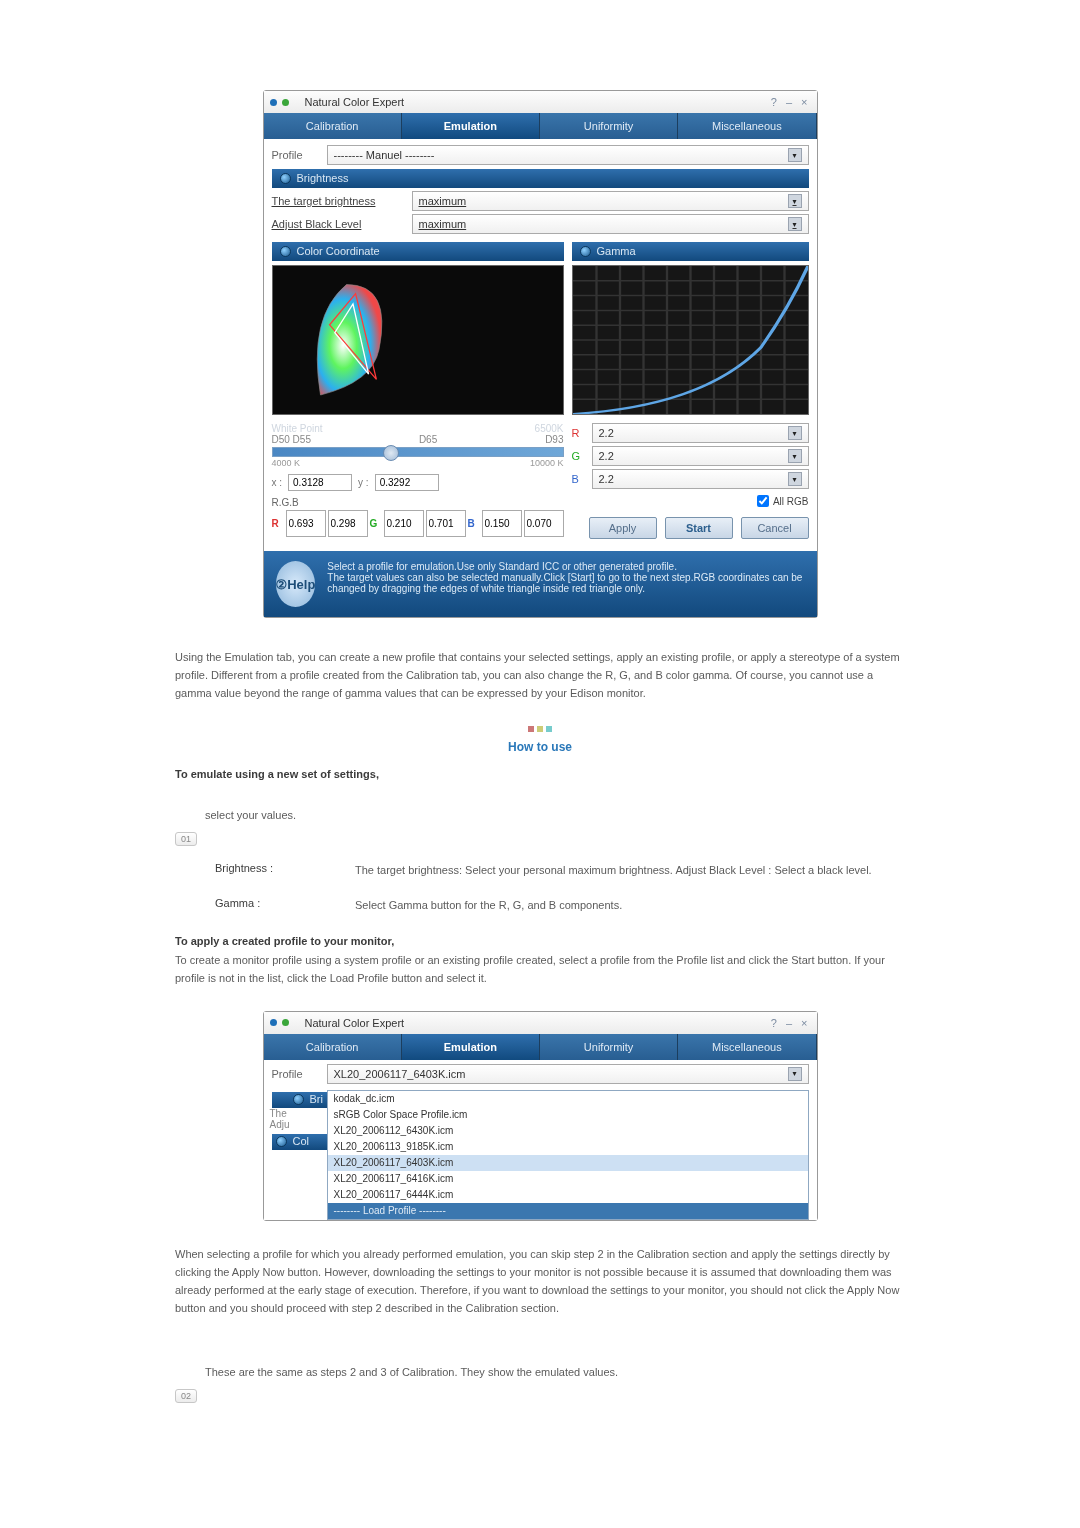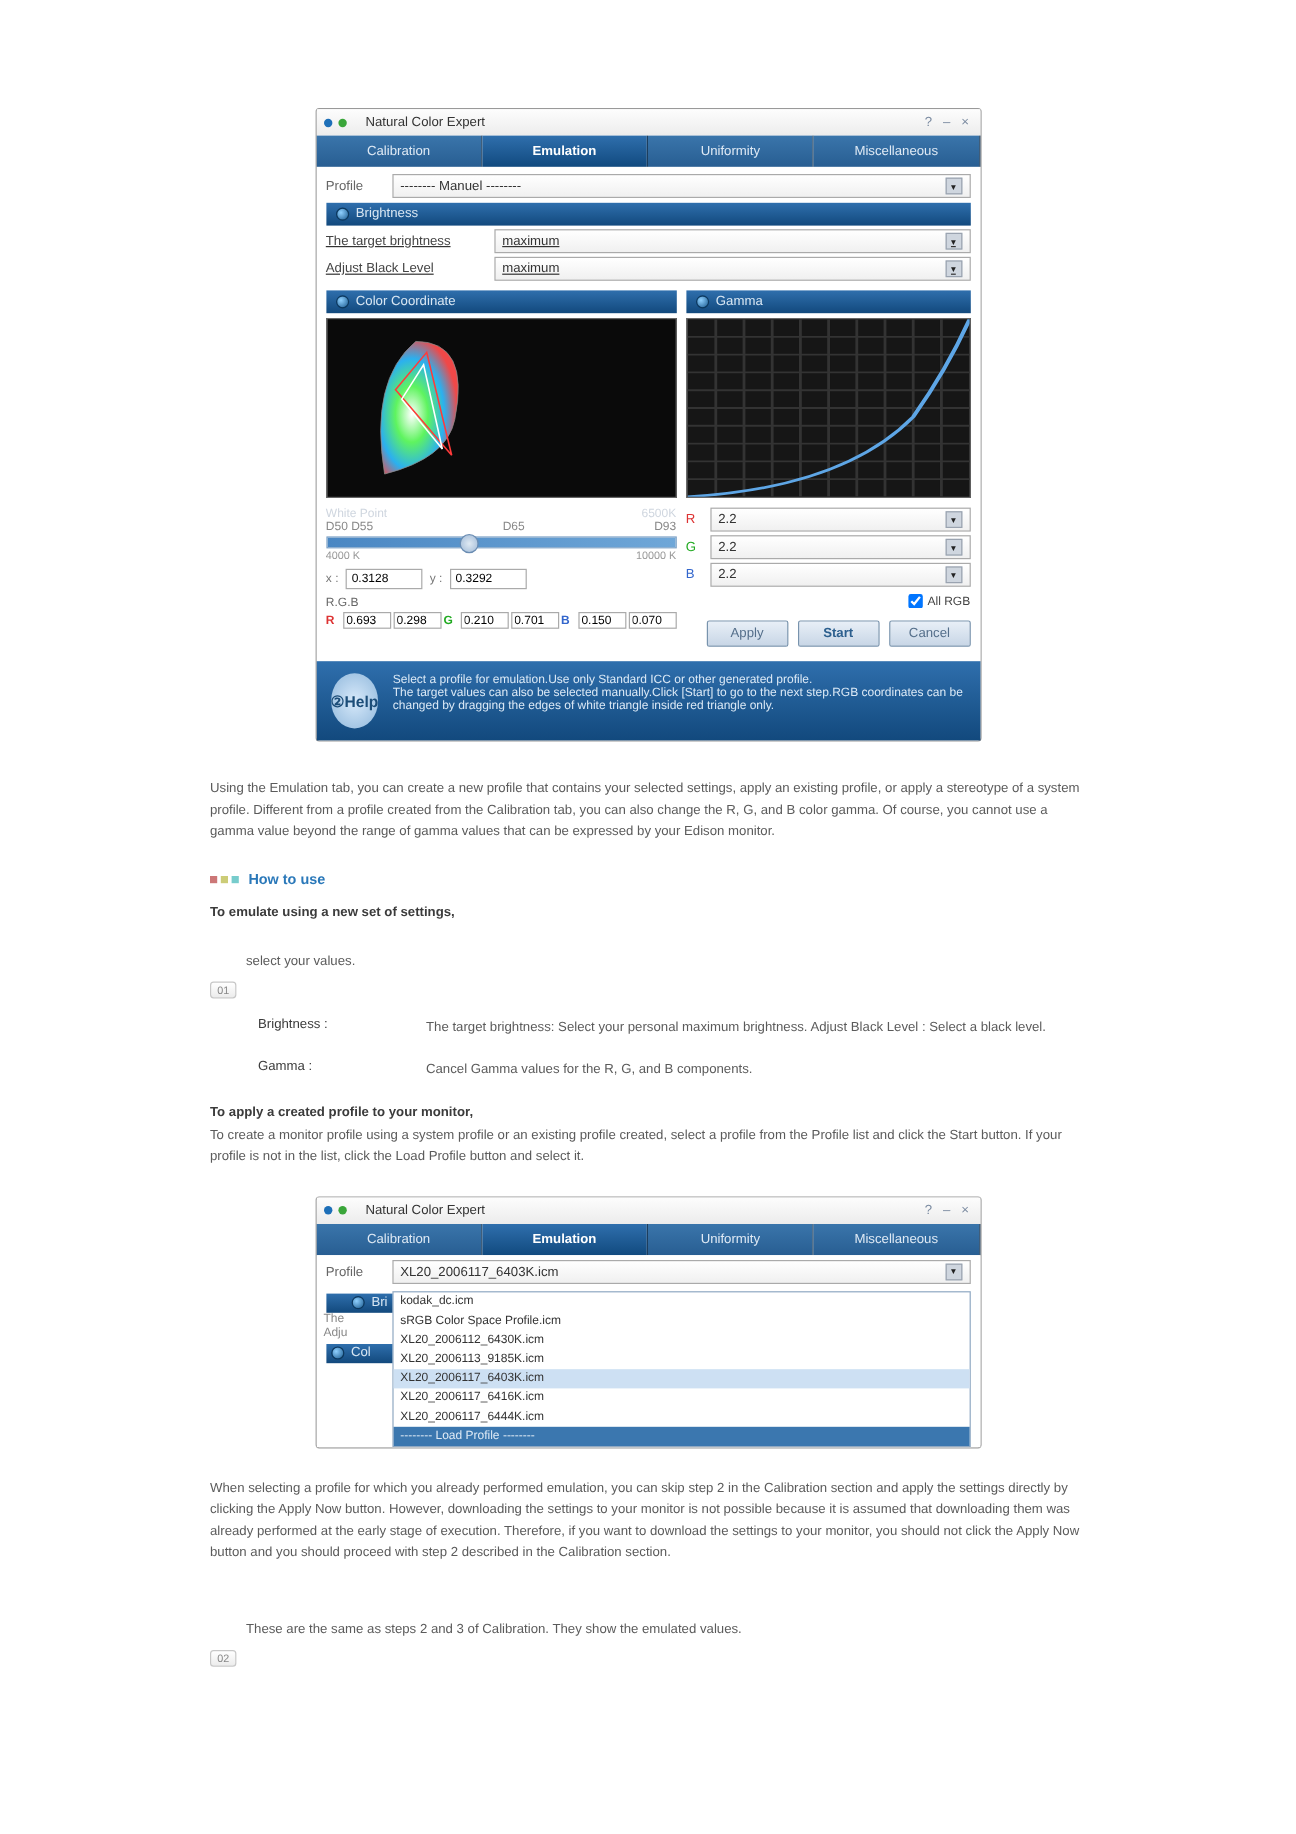--- a/index.html
+++ b/index.html
@@ -37,36 +37,36 @@
   .slider-block { margin-top:8px;}
   .slider-lbls { display:flex; justify-content:space-between; font-size:10px; color:#888;}
   .slider-bar { height:10px; background:linear-gradient(90deg,#4a87c3,#6fa7d8); position:relative; margin-top:2px; border:1px solid #7aa0c6;}
   .slider-thumb { position:absolute; top:-3px; width:16px; height:16px; border-radius:50%; background:radial-gradient(#dfe9f3,#9fb9d6); border:1px solid #6a8cb2; left:38%; }
   .slider-caps{display:flex;justify-content:space-between;font-size:9px;color:#999;margin-top:1px;}
   .xy-row{display:flex;align-items:center;gap:6px;margin-top:6px;font-size:10px;color:#777;}
   .xy-row input{width:64px;height:17px;border:1px solid #aaa;font-size:10px;padding:0 4px;}
   .rgblabel{font-size:10px;color:#666;margin-top:6px;}
   .rgbrow{display:flex;align-items:center;gap:2px;font-size:10px;margin-top:2px;}
   .rgbrow .c{width:12px;font-weight:bold;}
-  .rgbrow input{width:40px;height:14px;border:1px solid #aaa;font-size:10px;padding:0 2px;}
+  .rgbrow input{width:40px;height:27px;border:1px solid #aaa;font-size:10px;padding:0 2px;}
   .gamma-inputs{margin-top:8px;}
   .gamma-inputs .gi{display:flex;align-items:center;gap:6px;margin-top:3px;}
   .gamma-inputs .gi .gl{width:14px;color:#555;font-size:11px;}
   .gamma-inputs .gi .sel{flex:1;}
   .allrgb{display:flex;align-items:center;justify-content:flex-end;gap:4px;font-size:10px;color:#444;margin-top:6px;}
   .allrgb input{width:12px;height:12px;}
   .btnrow{display:flex;justify-content:flex-end;gap:8px;margin-top:10px;}
   .btn3d{min-width:68px;height:22px;border:1px solid #7893ad;background:linear-gradient(#e8eff7,#c8d6e6);color:#546e8a;font-size:11px;display:flex;align-items:center;justify-content:center;border-radius:2px;}
   .btn3d.start{color:#2c5f8e;font-weight:bold;}
   .helpbox{background:linear-gradient(#2f6fad,#12497d);color:#dbe9f6;padding:10px 12px;font-size:10px;display:flex;gap:12px;align-items:flex-start;}
   .help-icon{width:46px;height:46px;border-radius:50%;background:radial-gradient(#d7e9fa,#8fb7db);display:flex;align-items:center;justify-content:center;color:#1c4d78;font-size:13px;font-weight:bold;}
 
   
   .para { color:#5b5b5b; line-height:1.65; margin:10px 0 24px 0; font-size:11px;}
-  .howto-row{display:flex;align-items:center;gap:8px;margin:0 0 14px 0;}
+  .howto-row{display:flex;align-items:center;gap:8px;margin:0 0 14px 0;flex-direction:column;}
   .dots3{display:flex;gap:3px;}
   .sqd{width:6px;height:6px;}
   .howto-h{color:#2a78b9;font-weight:bold;font-size:12px;}
   .sub-b{font-weight:bold;color:#3b3b3b;font-size:11px;margin-top:6px;}
   .step-row{display:flex;align-items:center;gap:8px;margin-top:4px;}
   .num-badge{width:22px;height:14px;border:1px solid #c7c7c7;border-radius:3px;background:linear-gradient(#fff,#ececec);color:#888;font-size:9px;display:flex;align-items:center;justify-content:center;margin-top:48px;}
   .deflist{margin:16px 0 20px 40px;}
   .defrow{display:flex;margin-bottom:18px;}
   .defrow .term{width:140px;color:#3b3b3b;font-size:11px;}
   .defrow .desc{flex:1;color:#5b5b5b;font-size:11px;line-height:1.55;}
@@ -279,21 +279,21 @@
     <div style="color:#5b5b5b;">select your values.</div>
   </div>
 
   <div class="deflist">
     <div class="defrow">
       <div class="term">Brightness :</div>
       <div class="desc">The target brightness: Select your personal maximum brightness. Adjust Black Level : Select a black level.</div>
     </div>
     <div class="defrow" style="margin-bottom:10px;">
       <div class="term">Gamma :</div>
-      <div class="desc">Cancel Gamma values for the R, G, and B components.</div>
+      <div class="desc">Select Gamma button for the R, G, and B components.</div>
     </div>
   </div>
 
   <div class="sub-b">To apply a created profile to your monitor,</div>
   <p class="para" style="margin-top:4px;">To create a monitor profile using a system profile or an existing profile created, select a profile from the Profile list and click the Start button. If your profile is not in the list, click the Load Profile button and select it.</p>
 
   <div class="nce2">
     <div class="nce-title">
       <div class="logo">
           <span class="dot1"></span>

